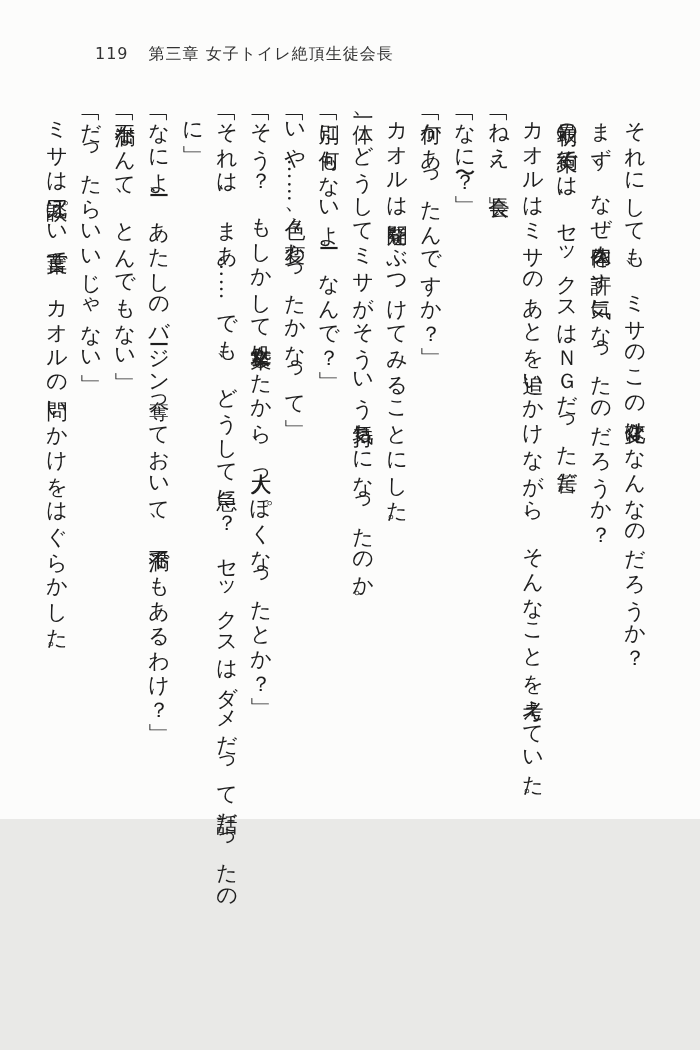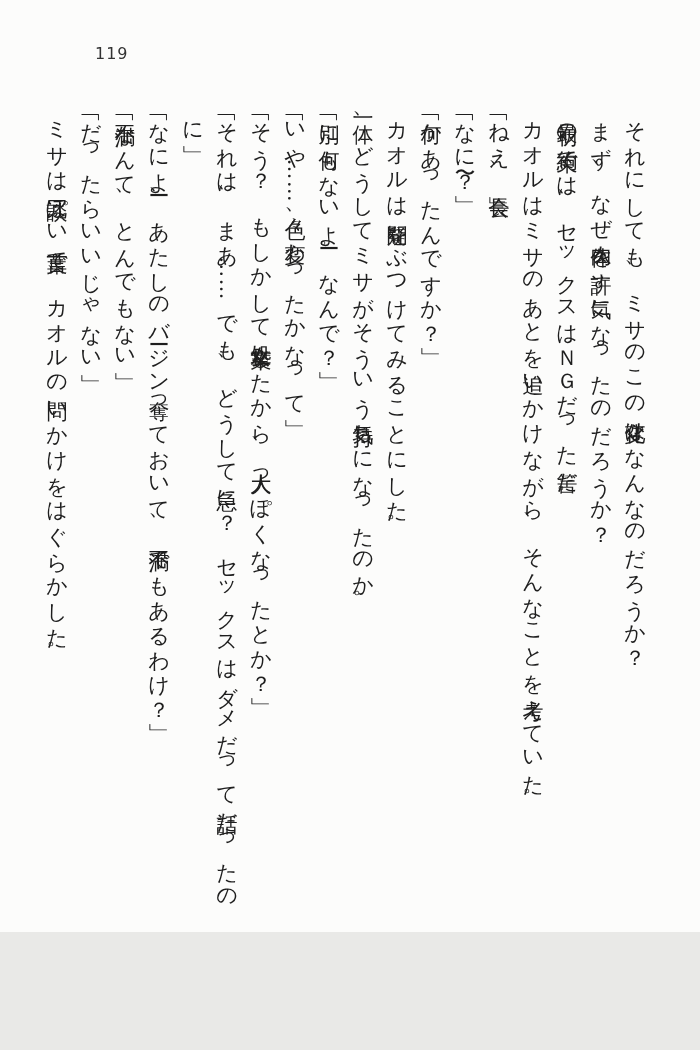--- a/index.html
+++ b/index.html
@@ -8,21 +8,21 @@
   }
   body {
     width: 700px;
     height: 1050px;
     background: #e9e9e7;
     overflow: hidden;
   }
   .page {
     position: relative;
     width: 700px;
-    height: 932px;
+    height: 819px;
     background: #fcfcfb;
     color: #1c1c1c;
     font-family: "DejaVu Serif", "Liberation Serif", serif;
   }
   
   .running-header {
     position: absolute;
     top: 44px;
     left: 95px;
     display: flex;
@@ -53,20 +53,21 @@
     padding: 0;
   }
 </style>
 </head>
 <body>
 
 <div class="page">
 
   <div class="running-header">
     <span>119</span>
+    <span>第三章 女子トイレ絶頂生徒会長</span>
   </div>
 
   <div class="vtext">
     <p>それにしても、ミサのこの変化はなんなのだろうか？</p>
     <p>まず、なぜ肉体を許す気になったのだろうか？</p>
     <p>最初の約束では、セックスはＮＧだった筈だ。</p>
     <p>カオルはミサのあとを追いかけながら、そんなことを考えていた。</p>
     <p>「ねえ、会長」</p>
     <p>「なに〜？」</p>
     <p>「何かあったんですか？」</p>

